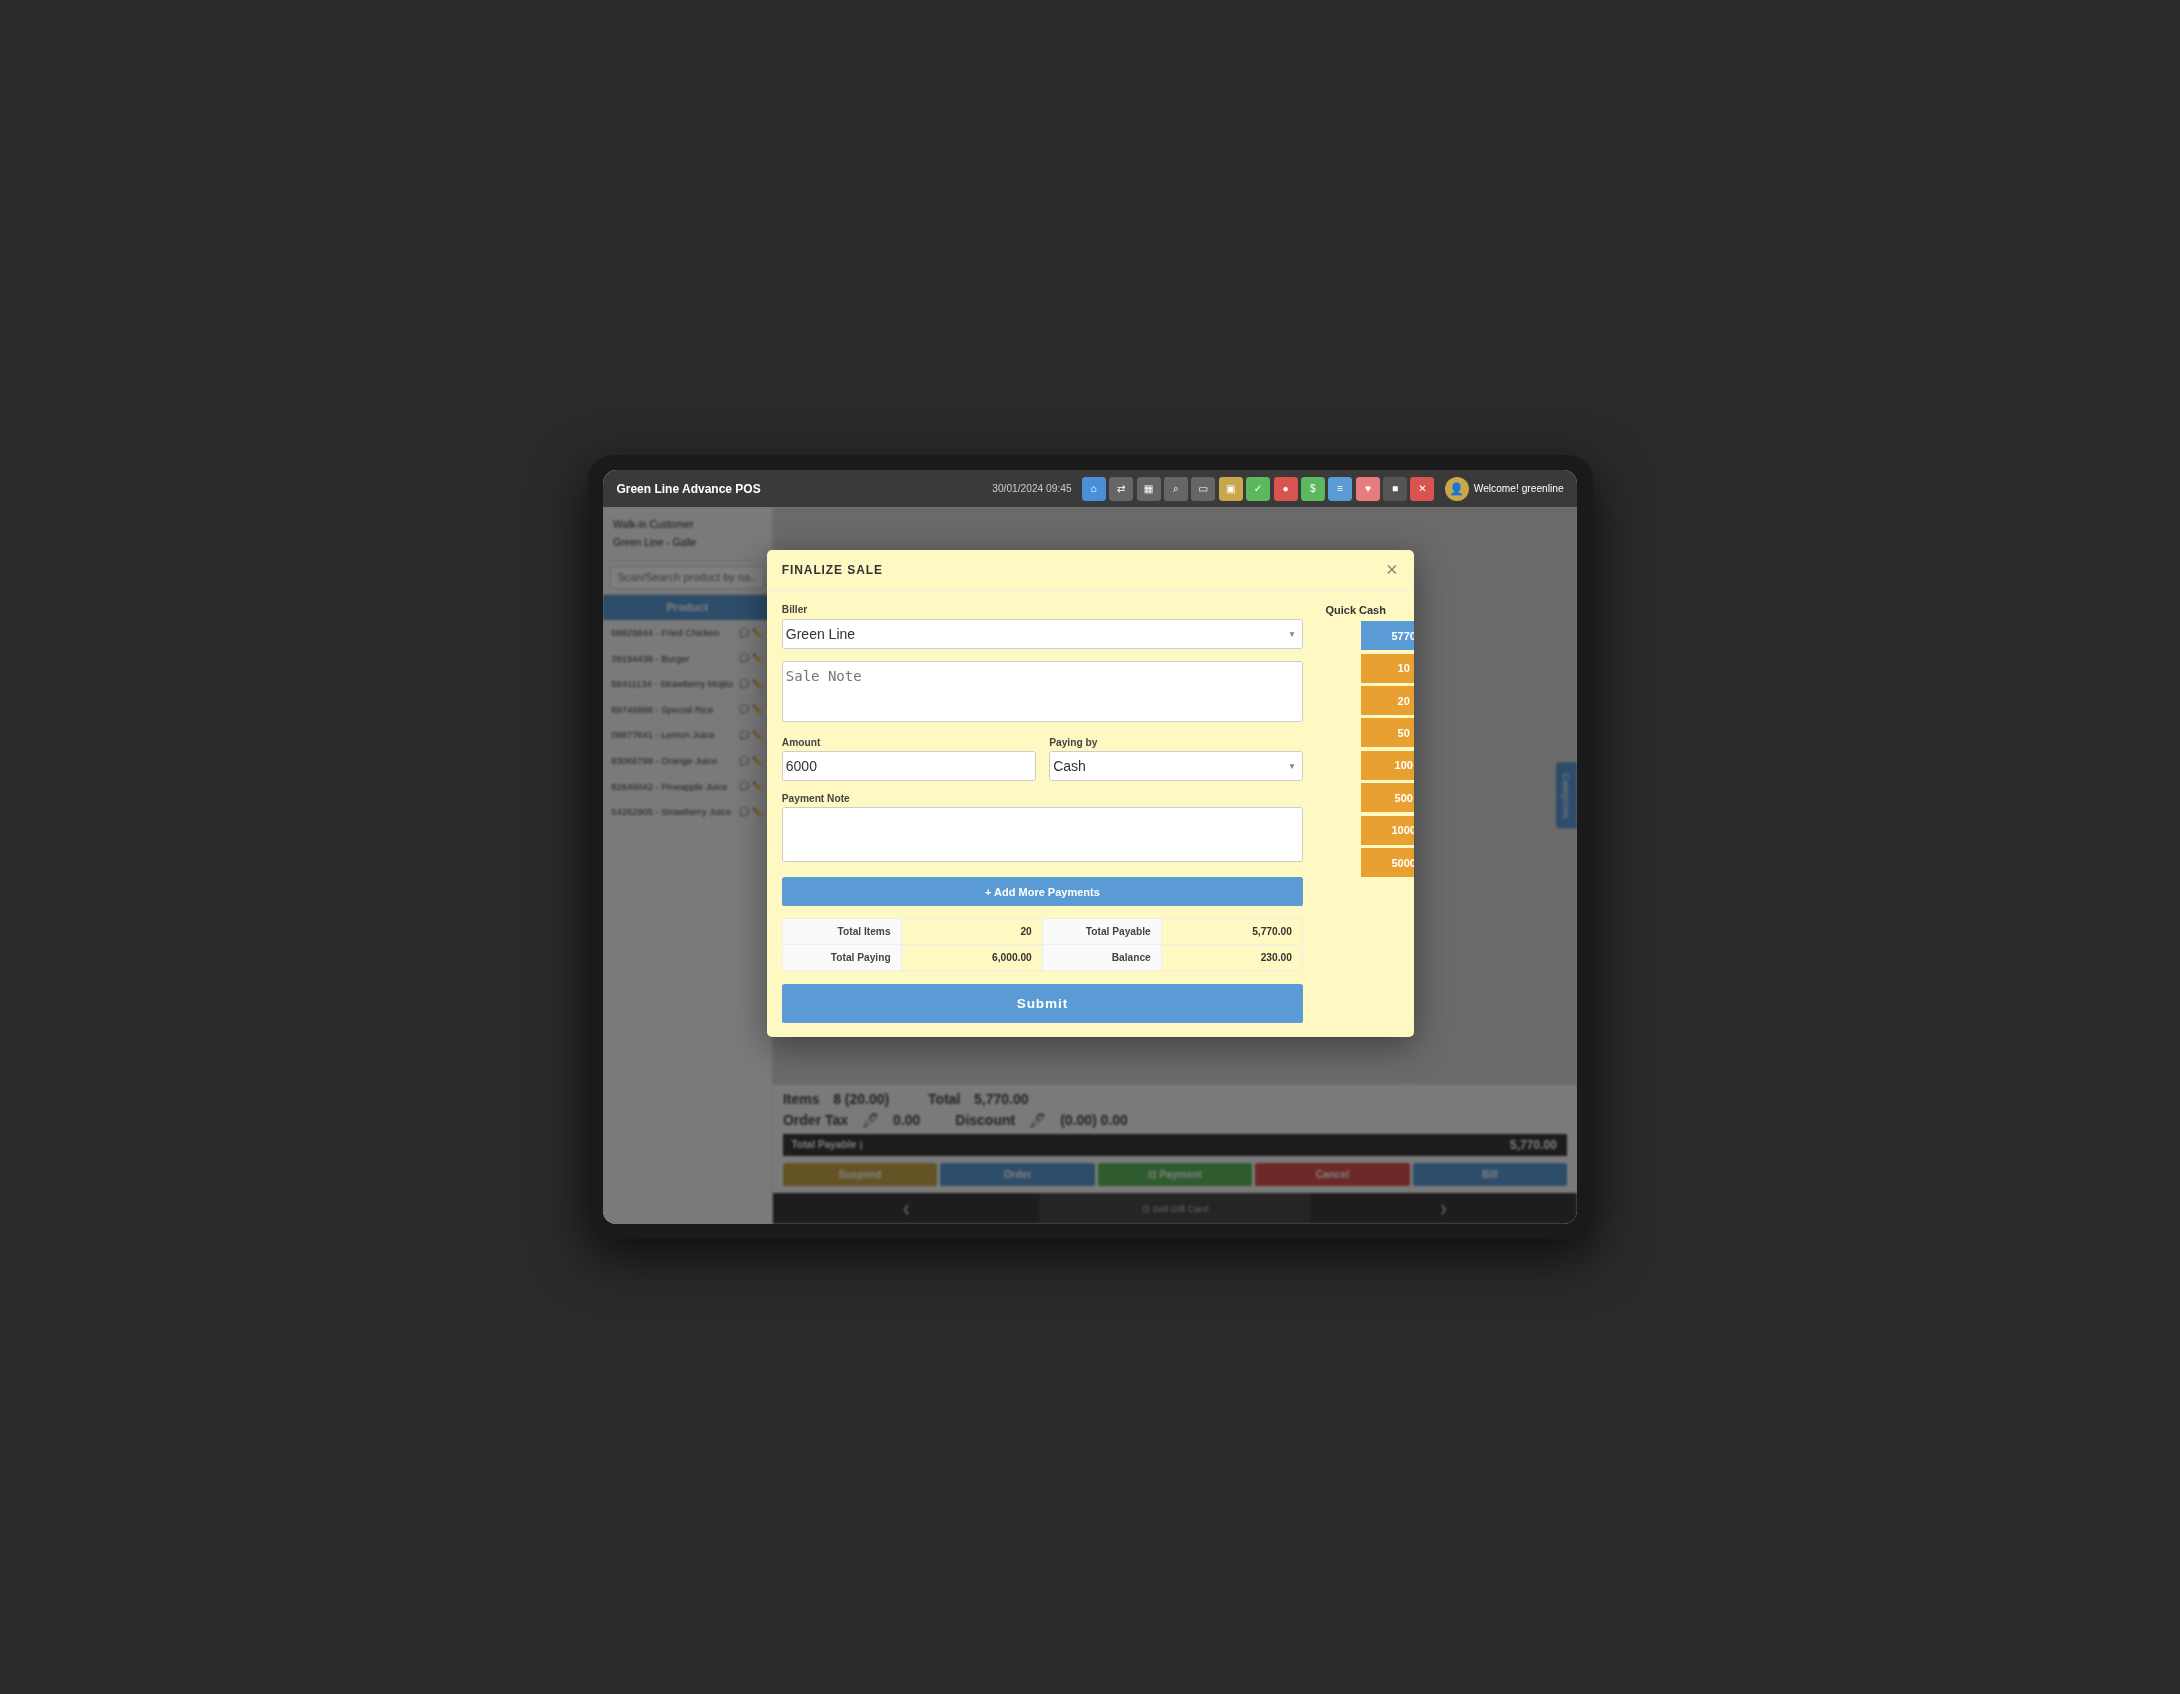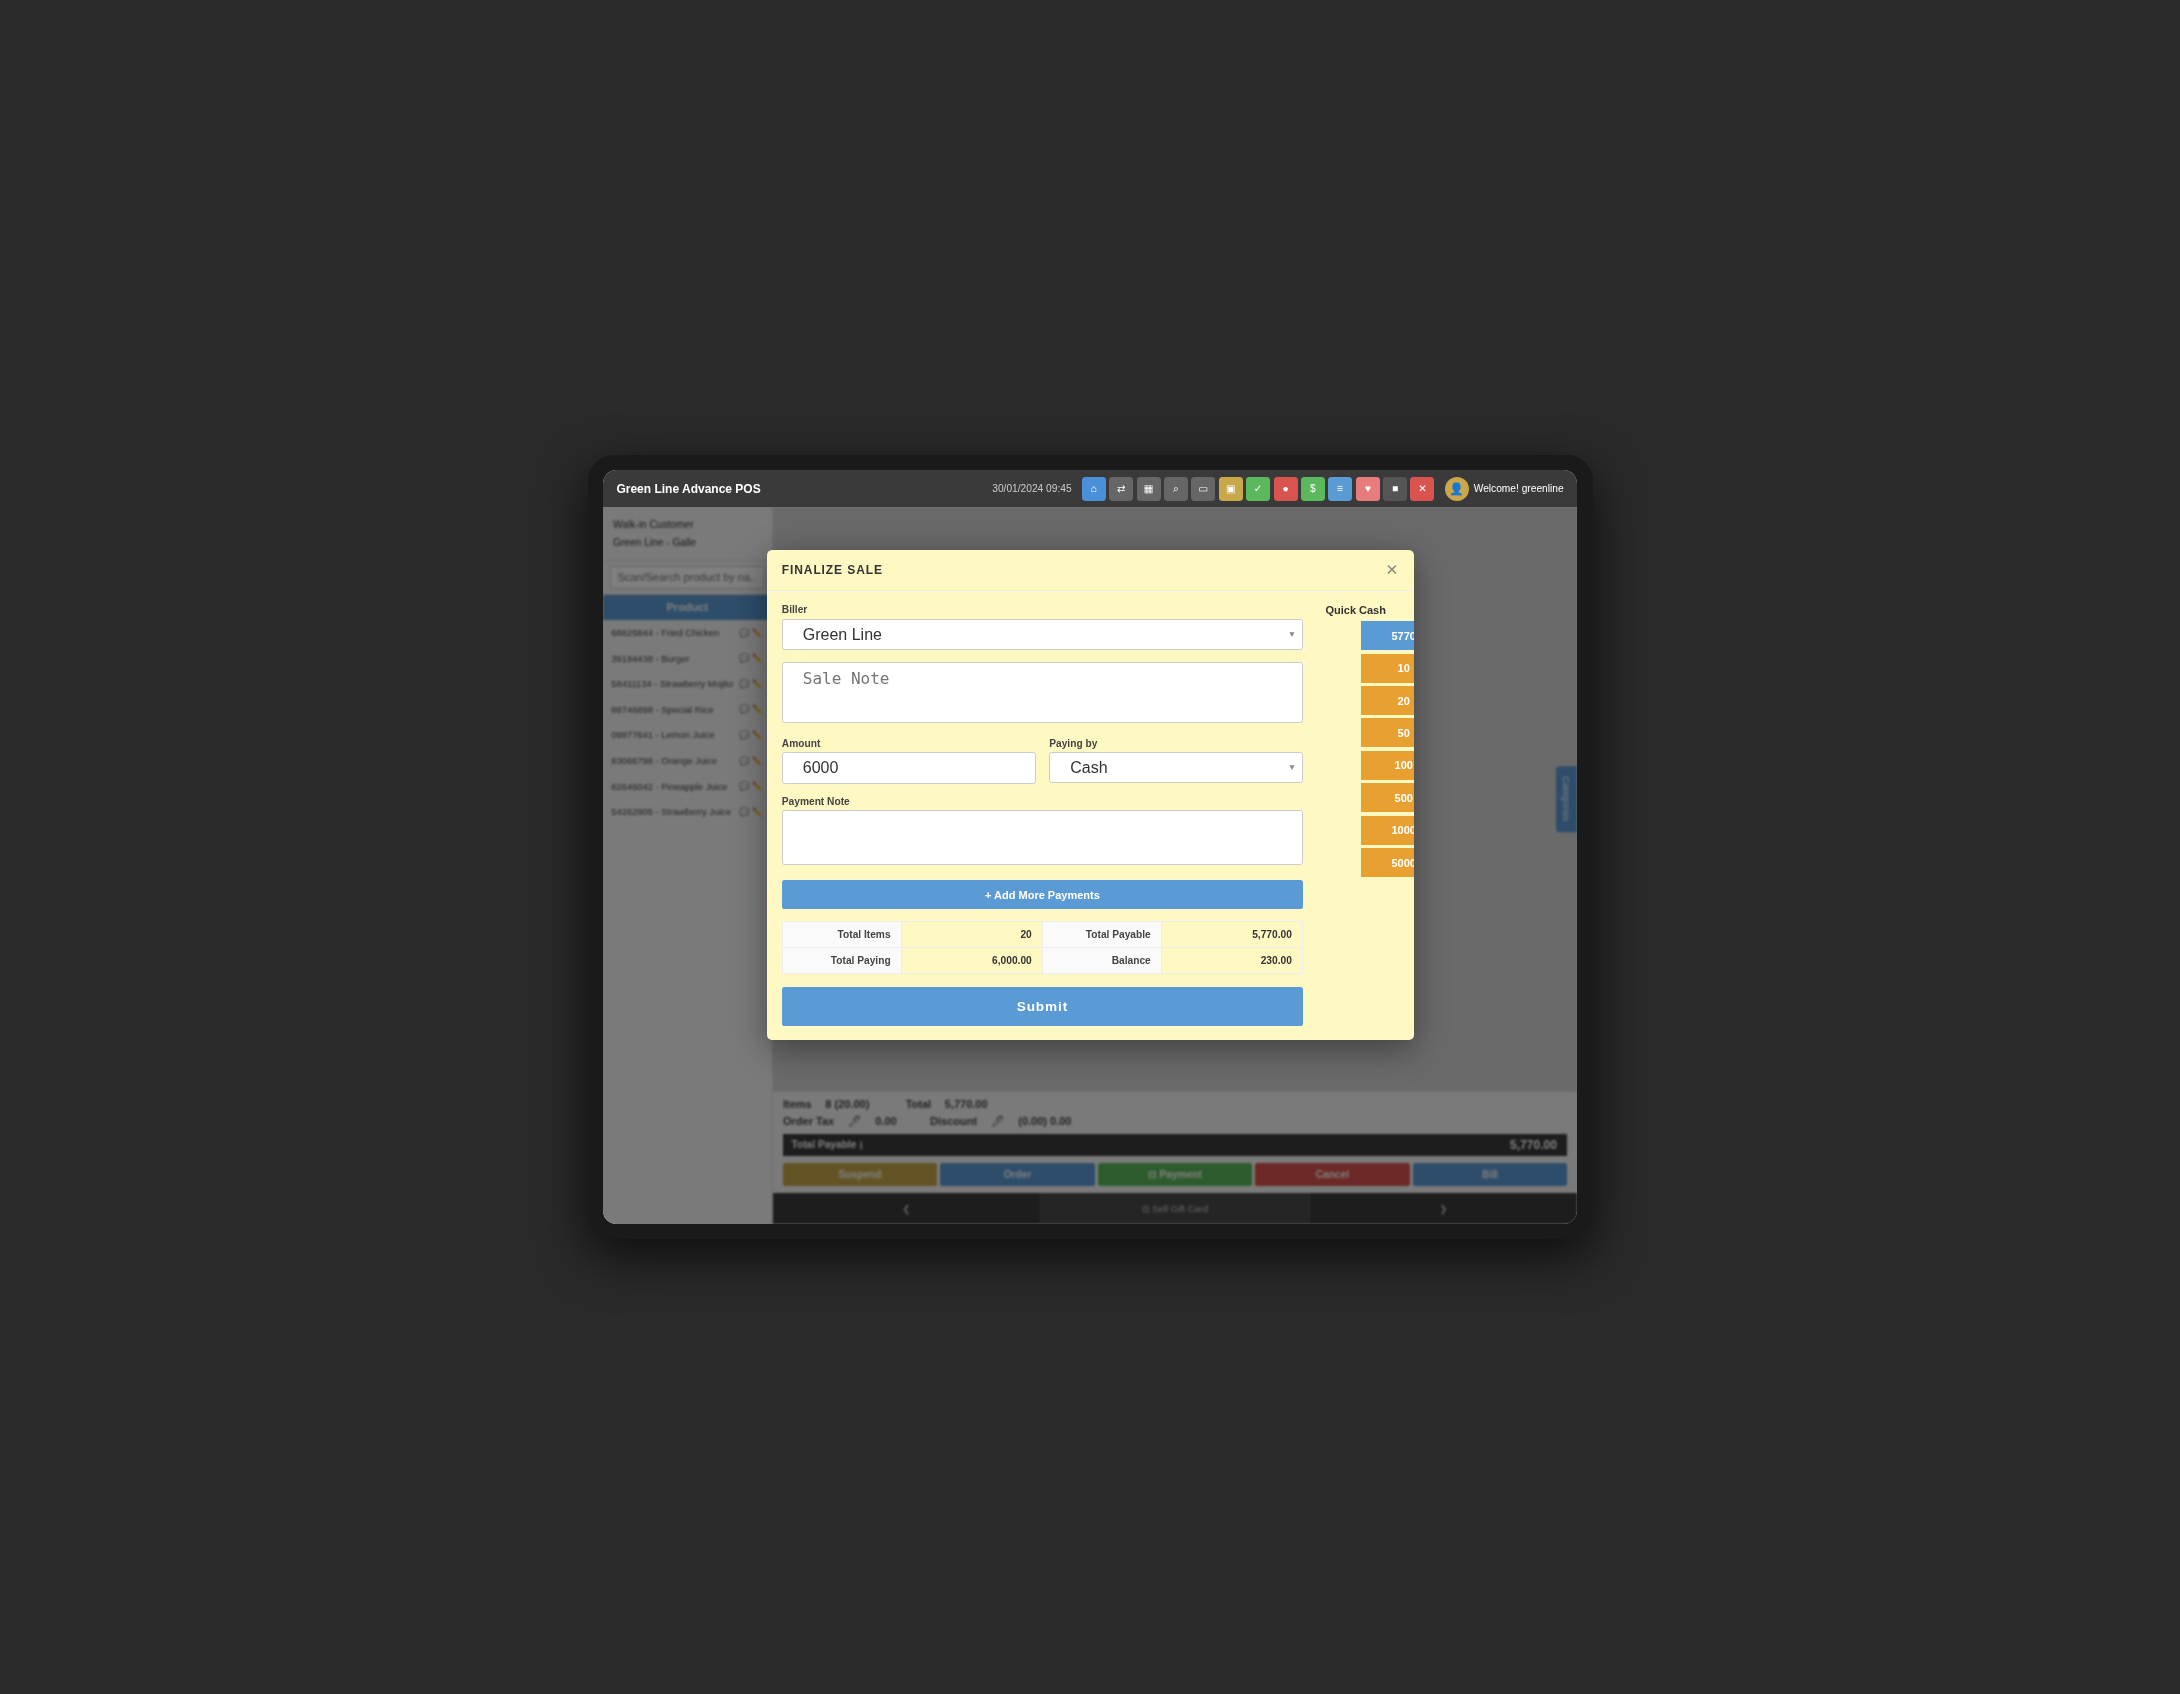--- a/index.html
+++ b/index.html
@@ -197,21 +197,21 @@
       color: #fff;
       writing-mode: vertical-rl;
       padding: 10.2px 5.1px;
       font-size: 9.4px;
       cursor: pointer;
       border-radius: 3.4px 0 0 3.4px;
     }
     .bottom-summary {
       display: flex;
       gap: 13.6px;
-      font-size: 11px;
+      font-size: 14px;
       color: #444;
       margin-bottom: 5.1px;
     }
     .bottom-summary span { font-weight: 600; }
     .bottom-total-row {
       display: flex;
       align-items: center;
       margin-bottom: 6.8px;
     }
     .total-payable-label {
@@ -325,24 +325,24 @@
     }
     .form-label {
       font-size: 10.2px;
       font-weight: 600;
       color: #444;
       margin-bottom: 3.4px;
       display: block;
     }
     .form-control {
       width: 100%;
-      padding: 6px 20px;
+      padding: 6px 3px;
       border: 0.9px solid #ccc;
       border-radius: 2.6px;
-      font-size: 16px;
+      font-size: 14px;
       color: #333;
       background: #fff;
     }
     .form-control-select {
       appearance: none;
       padding-right: 20.4px;
       position: relative;
     }
     .select-wrapper {
       position: relative;

